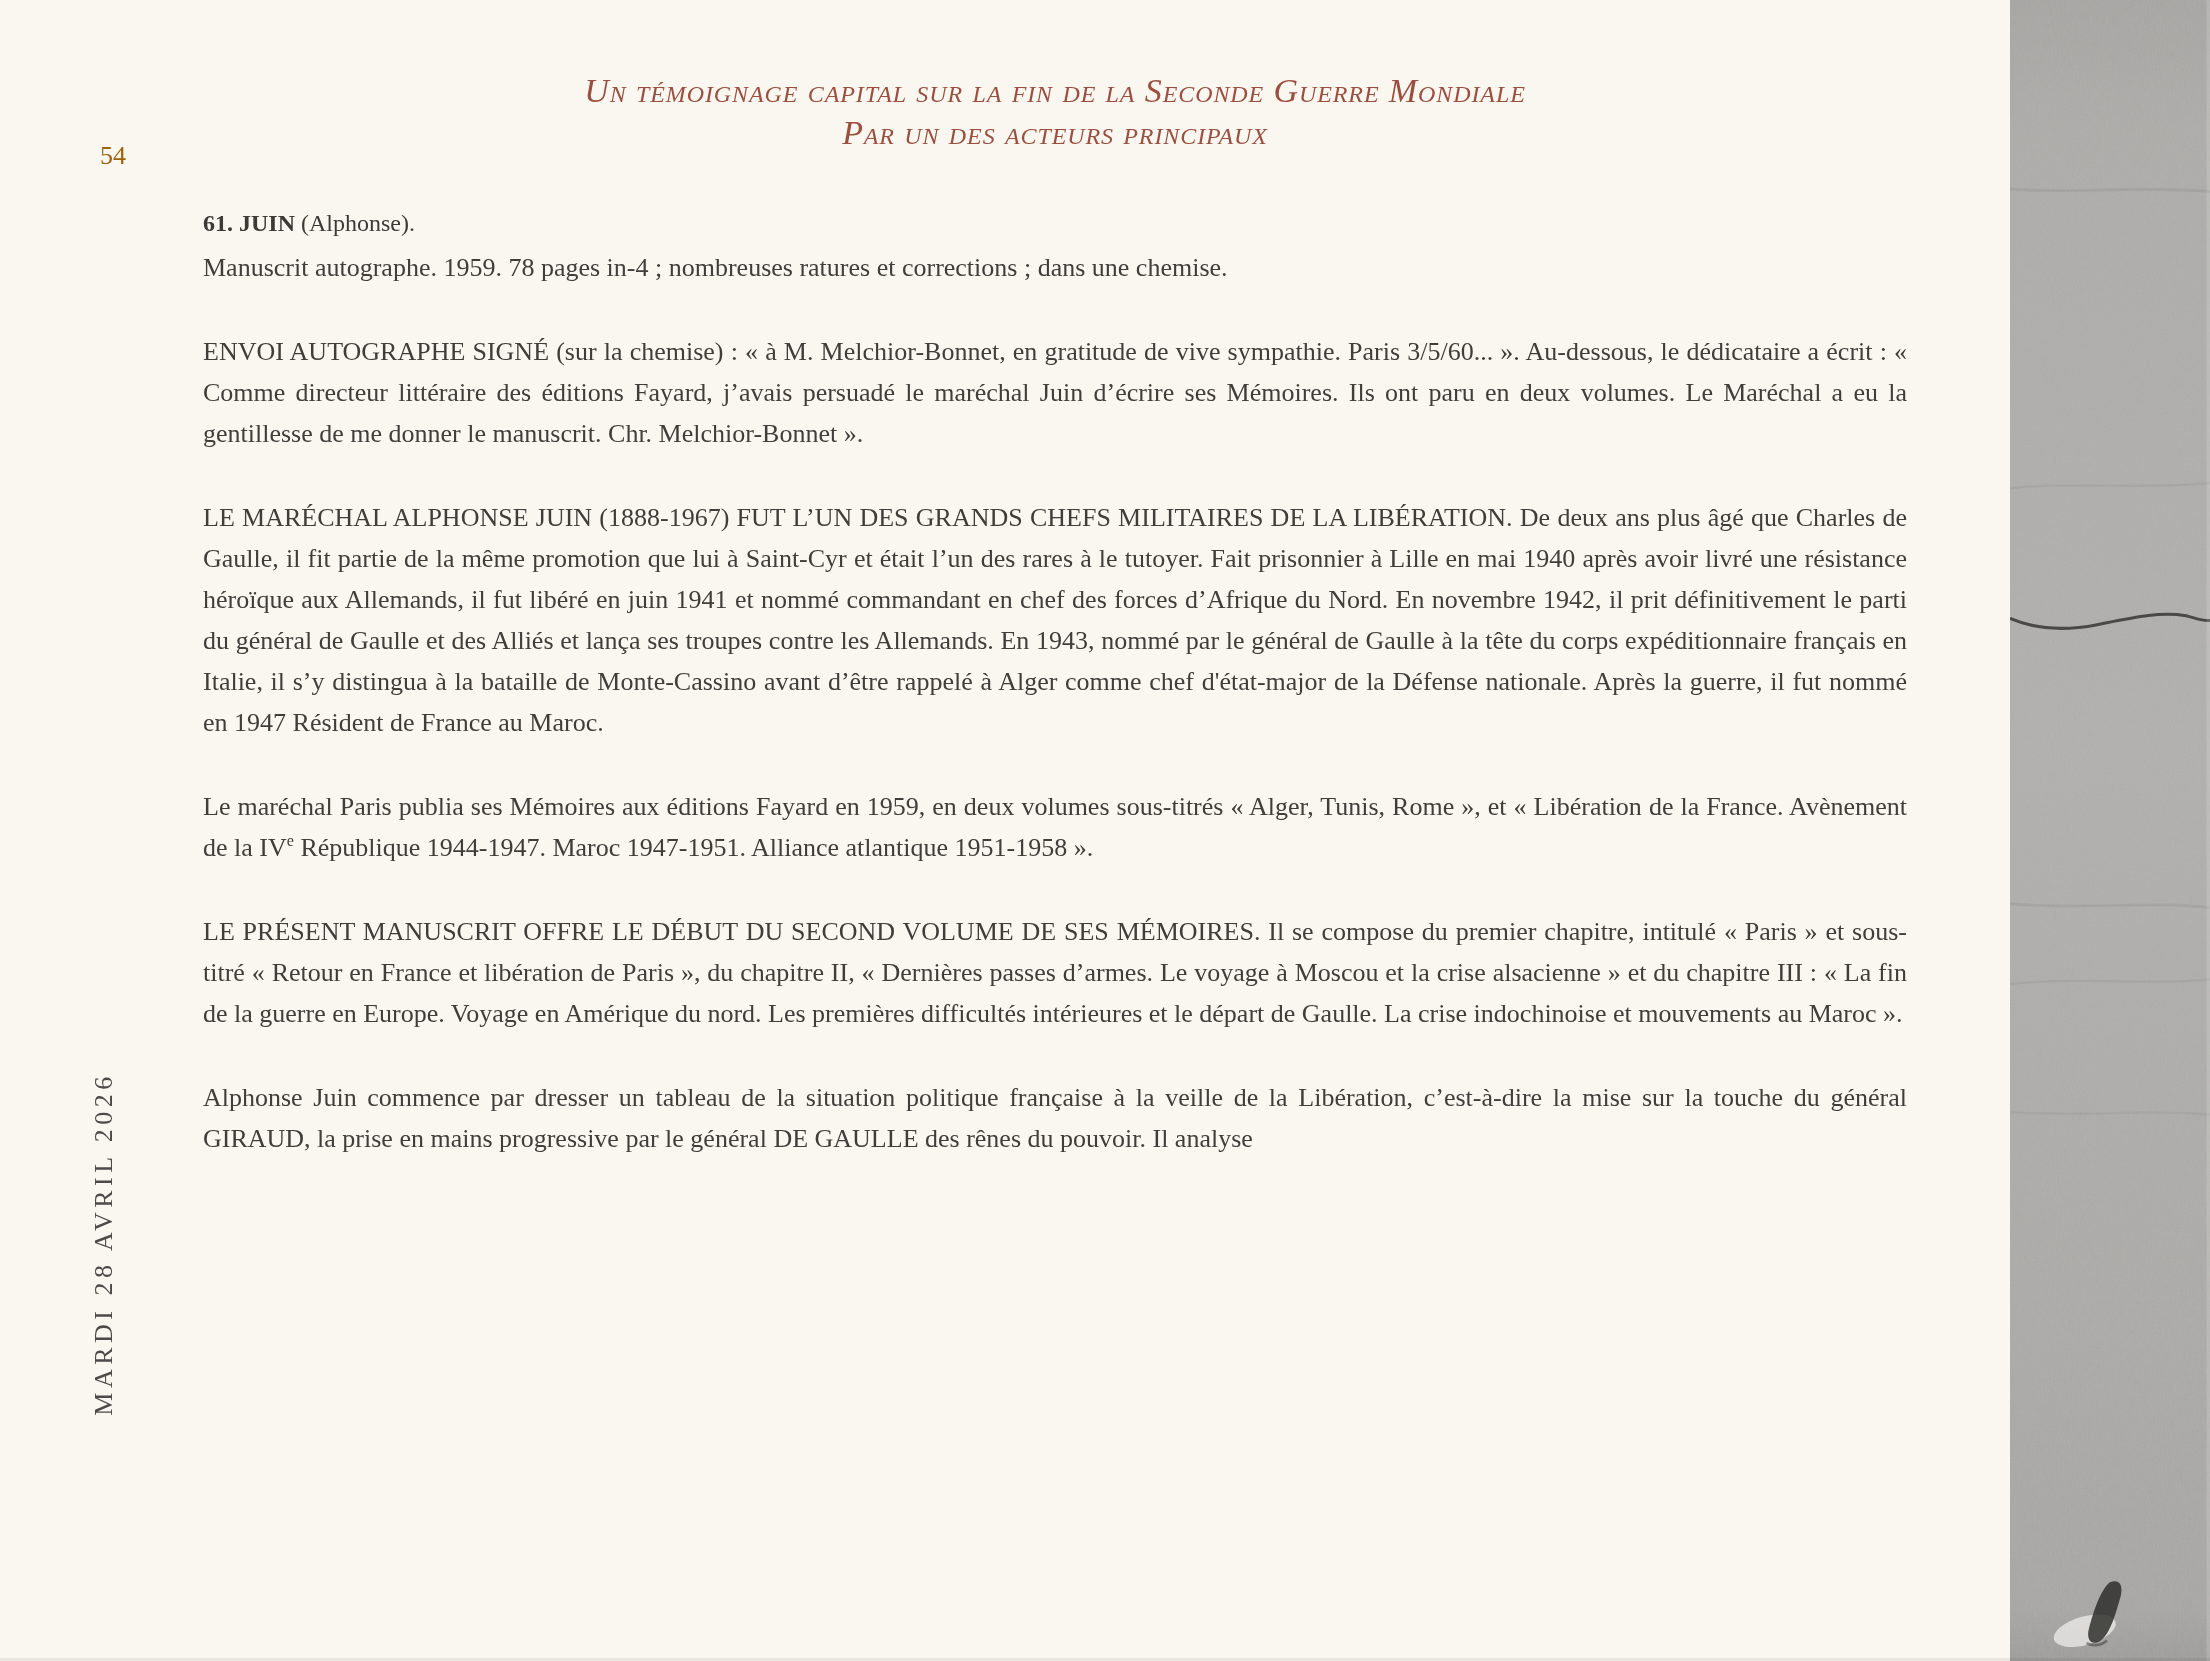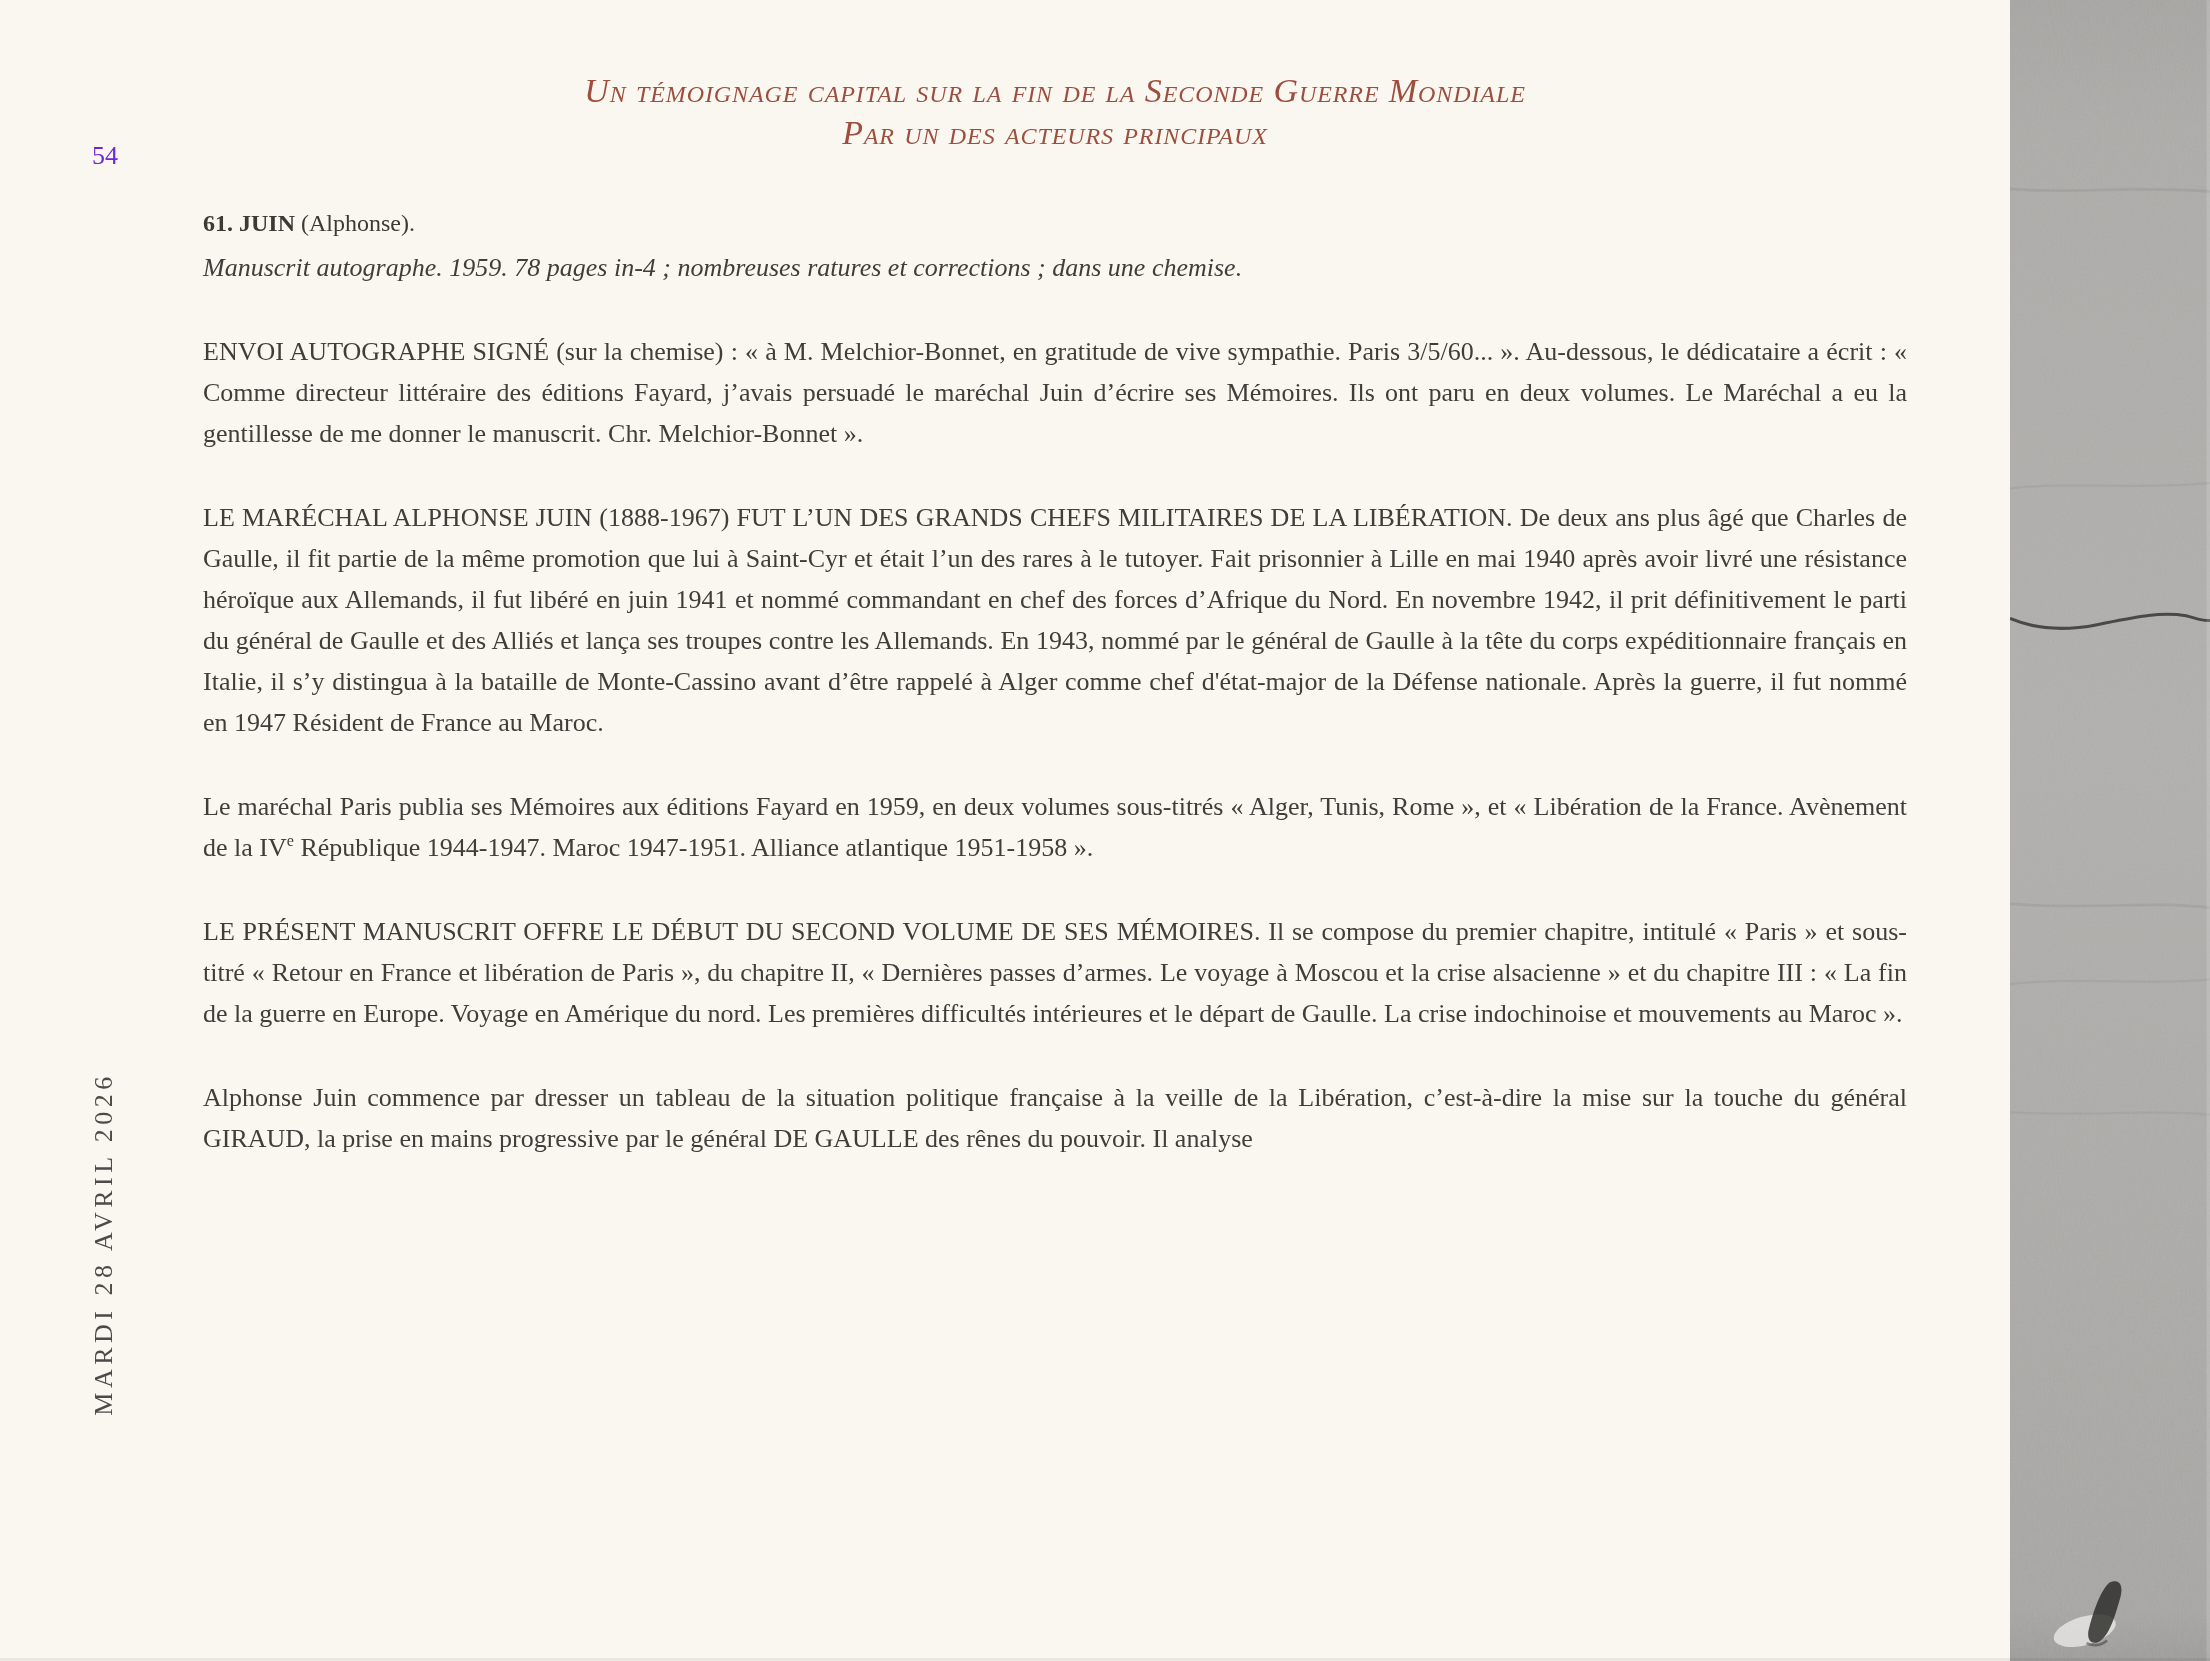--- a/index.html
+++ b/index.html
@@ -11,22 +11,22 @@
   }
   .page{
     position:relative;width:2211px;height:1661px;
     background:#f9f7f0;color:#403e3b;
   }
   .page-bottom-edge{
     position:absolute;left:0;bottom:0;width:100%;height:2.7px;
     background:rgba(60,55,45,0.08);
   }
   .page-number{
-    position:absolute;left:92px;top:141px;
-    font-size:26px;color:#6d28d9;
+    position:absolute;left:100px;top:141px;
+    font-size:26px;color:#a16207;
   }
   .vertical-date{
     position:absolute;left:104px;top:1244px;
     transform:translate(-50%,-50%) rotate(-90deg);
     white-space:nowrap;
     font-size:26px;letter-spacing:4.5px;color:#4c4b49;
   }
   .content{
     position:absolute;left:203px;top:8px;width:1704px;
   }
@@ -34,21 +34,21 @@
     margin-top:62px;text-align:center;
     color:#9d4e3e;
     font-style:italic;font-variant:small-caps;
     font-size:34px;line-height:42px;letter-spacing:0.9px;
   }
   .lot-title{
     margin-top:50px;font-size:24px;line-height:39px;color:#3c3a37;
   }
   .lot-title-bold{font-weight:bold;}
   .lot-desc{
-    margin-top:3.6px;font-size:26px;line-height:41px;font-style:italic;
+    margin-top:3.6px;font-size:26px;line-height:41px;
   }
   .estimate{
     margin-top:39px;font-size:26px;line-height:41px;font-weight:bold;color:#3c3a37;
   }
   .para{
     margin:43px 0 0 0;
     font-size:26px;line-height:41px;
     text-align:justify;hyphens:none;
   }
   .para.first{margin-top:55px;}

